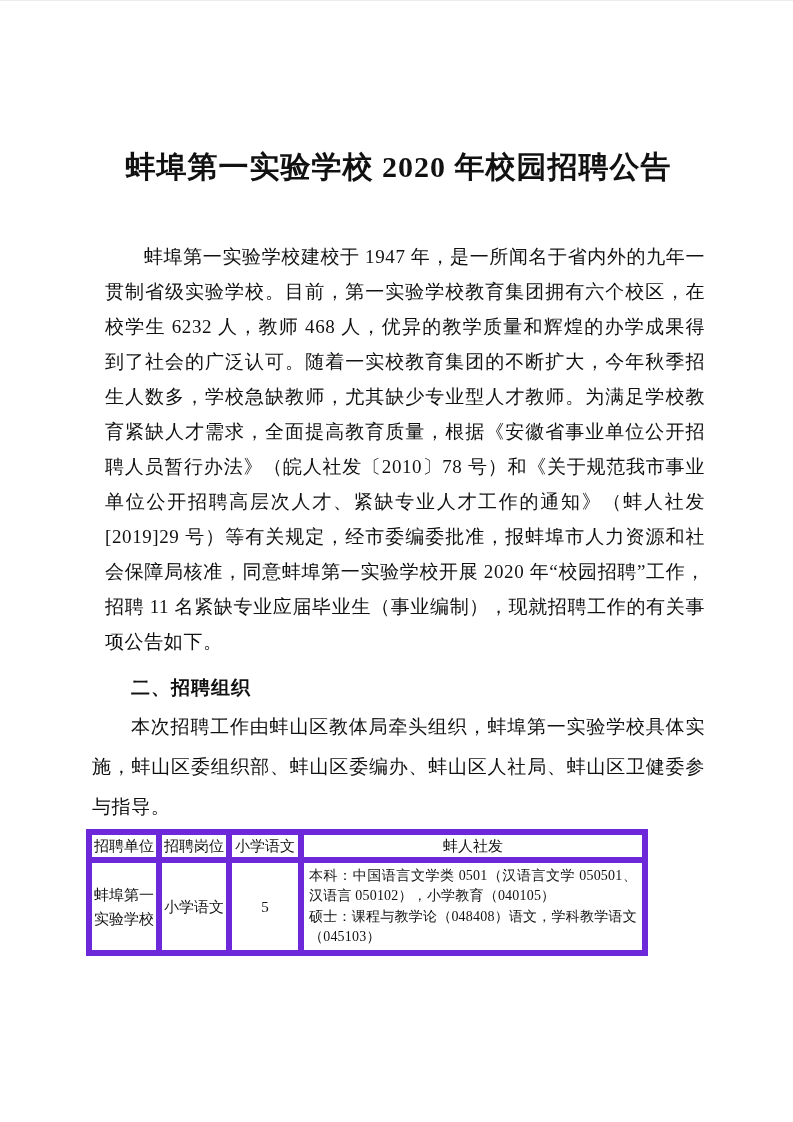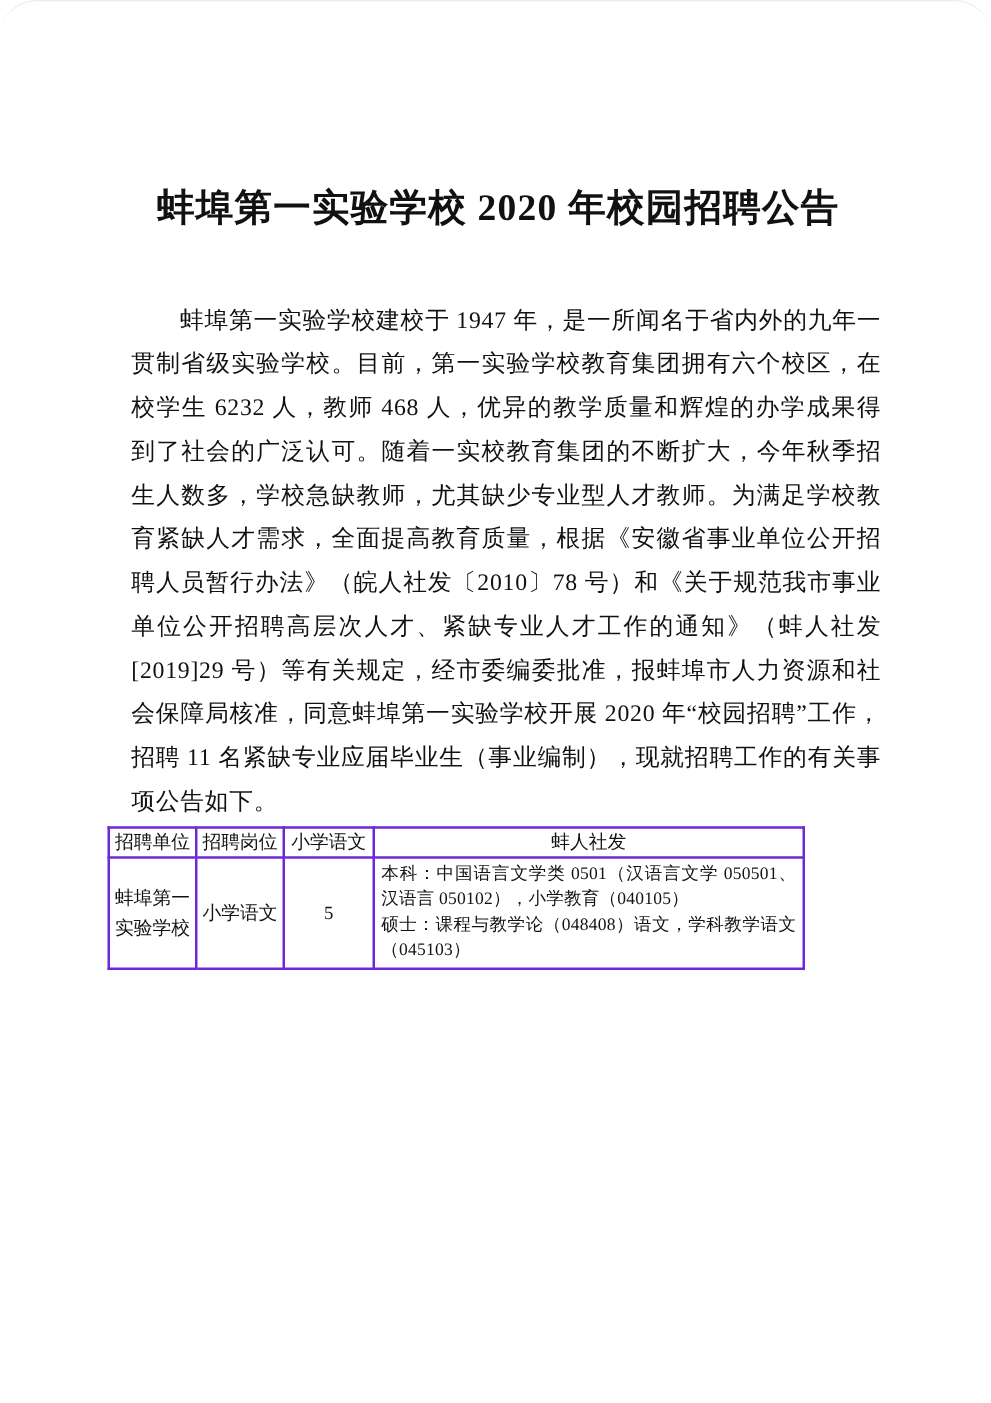--- a/index.html
+++ b/index.html
@@ -10,21 +10,20 @@
   .page {
     position: relative;
     width: 793px;
     height: 1122px;
     background: #ffffff;
     color: #111111;
     overflow: hidden;
     border-top: 1px solid #ececec;
     font-family: "Liberation Serif", "DejaVu Serif", serif;
     box-sizing: border-box;
-    border-radius: 29px;
   }
   .content {
     margin-left: 92px;
     margin-right: 88px; 
   }
   .doc-title {
     margin: 0;
     padding-top: 147px;
     text-align: center;
     font-size: 30px;
@@ -66,21 +65,21 @@
   table.positions {
     margin: 2px 0 0 -6px;
     width: 556px;
     border-collapse: collapse;
     table-layout: fixed;
     font-size: 15px;
     color: #111111;
   }
   table.positions th,
   table.positions td {
-    border: 2px solid #6d28d9;
+    border: 6px solid #6d28d9;
     padding: 0;
     margin-left: 40px;
   }
   table.positions thead th {
     height: 22px;
     font-weight: normal;
     text-align: center;
     line-height: 22px;
   }
   table.positions tbody td {
@@ -103,21 +102,23 @@
 
 <div class="page">
   <div class="content">
 
     <h1 class="doc-title">蚌埠第一实验学校 2020 年校园招聘公告</h1>
 
     <p class="intro">蚌埠第一实验学校建校于 1947 年，是一所闻名于省内外的九年一贯制省级实验学校。目前，第一实验学校教育集团拥有六个校区，在校学生 6232 人，教师 468 人，优异的教学质量和辉煌的办学成果得到了社会的广泛认可。随着一实校教育集团的不断扩大，今年秋季招生人数多，学校急缺教师，尤其缺少专业型人才教师。为满足学校教育紧缺人才需求，全面提高教育质量，根据《安徽省事业单位公开招聘人员暂行办法》（皖人社发〔2010〕78 号）和《关于规范我市事业单位公开招聘高层次人才、紧缺专业人才工作的通知》（蚌人社发[2019]29 号）等有关规定，经市委编委批准，报蚌埠市人力资源和社会保障局核准，同意蚌埠第一实验学校开展 2020 年“校园招聘”工作，招聘 11 名紧缺专业应届毕业生（事业编制），现就招聘工作的有关事项公告如下。</p>
 
 
 
+    <h2 class="sec-heading second">二、招聘组织</h2>
 
+    <p class="sec-body org">本次招聘工作由蚌山区教体局牵头组织，蚌埠第一实验学校具体实施，蚌山区委组织部、蚌山区委编办、蚌山区人社局、蚌山区卫健委参与指导。</p>
 
 
     <table class="positions">
       <colgroup>
         <col style="width:70px">
         <col style="width:70px">
         <col style="width:72px">
         <col style="width:344px">
       </colgroup>
       <thead>

